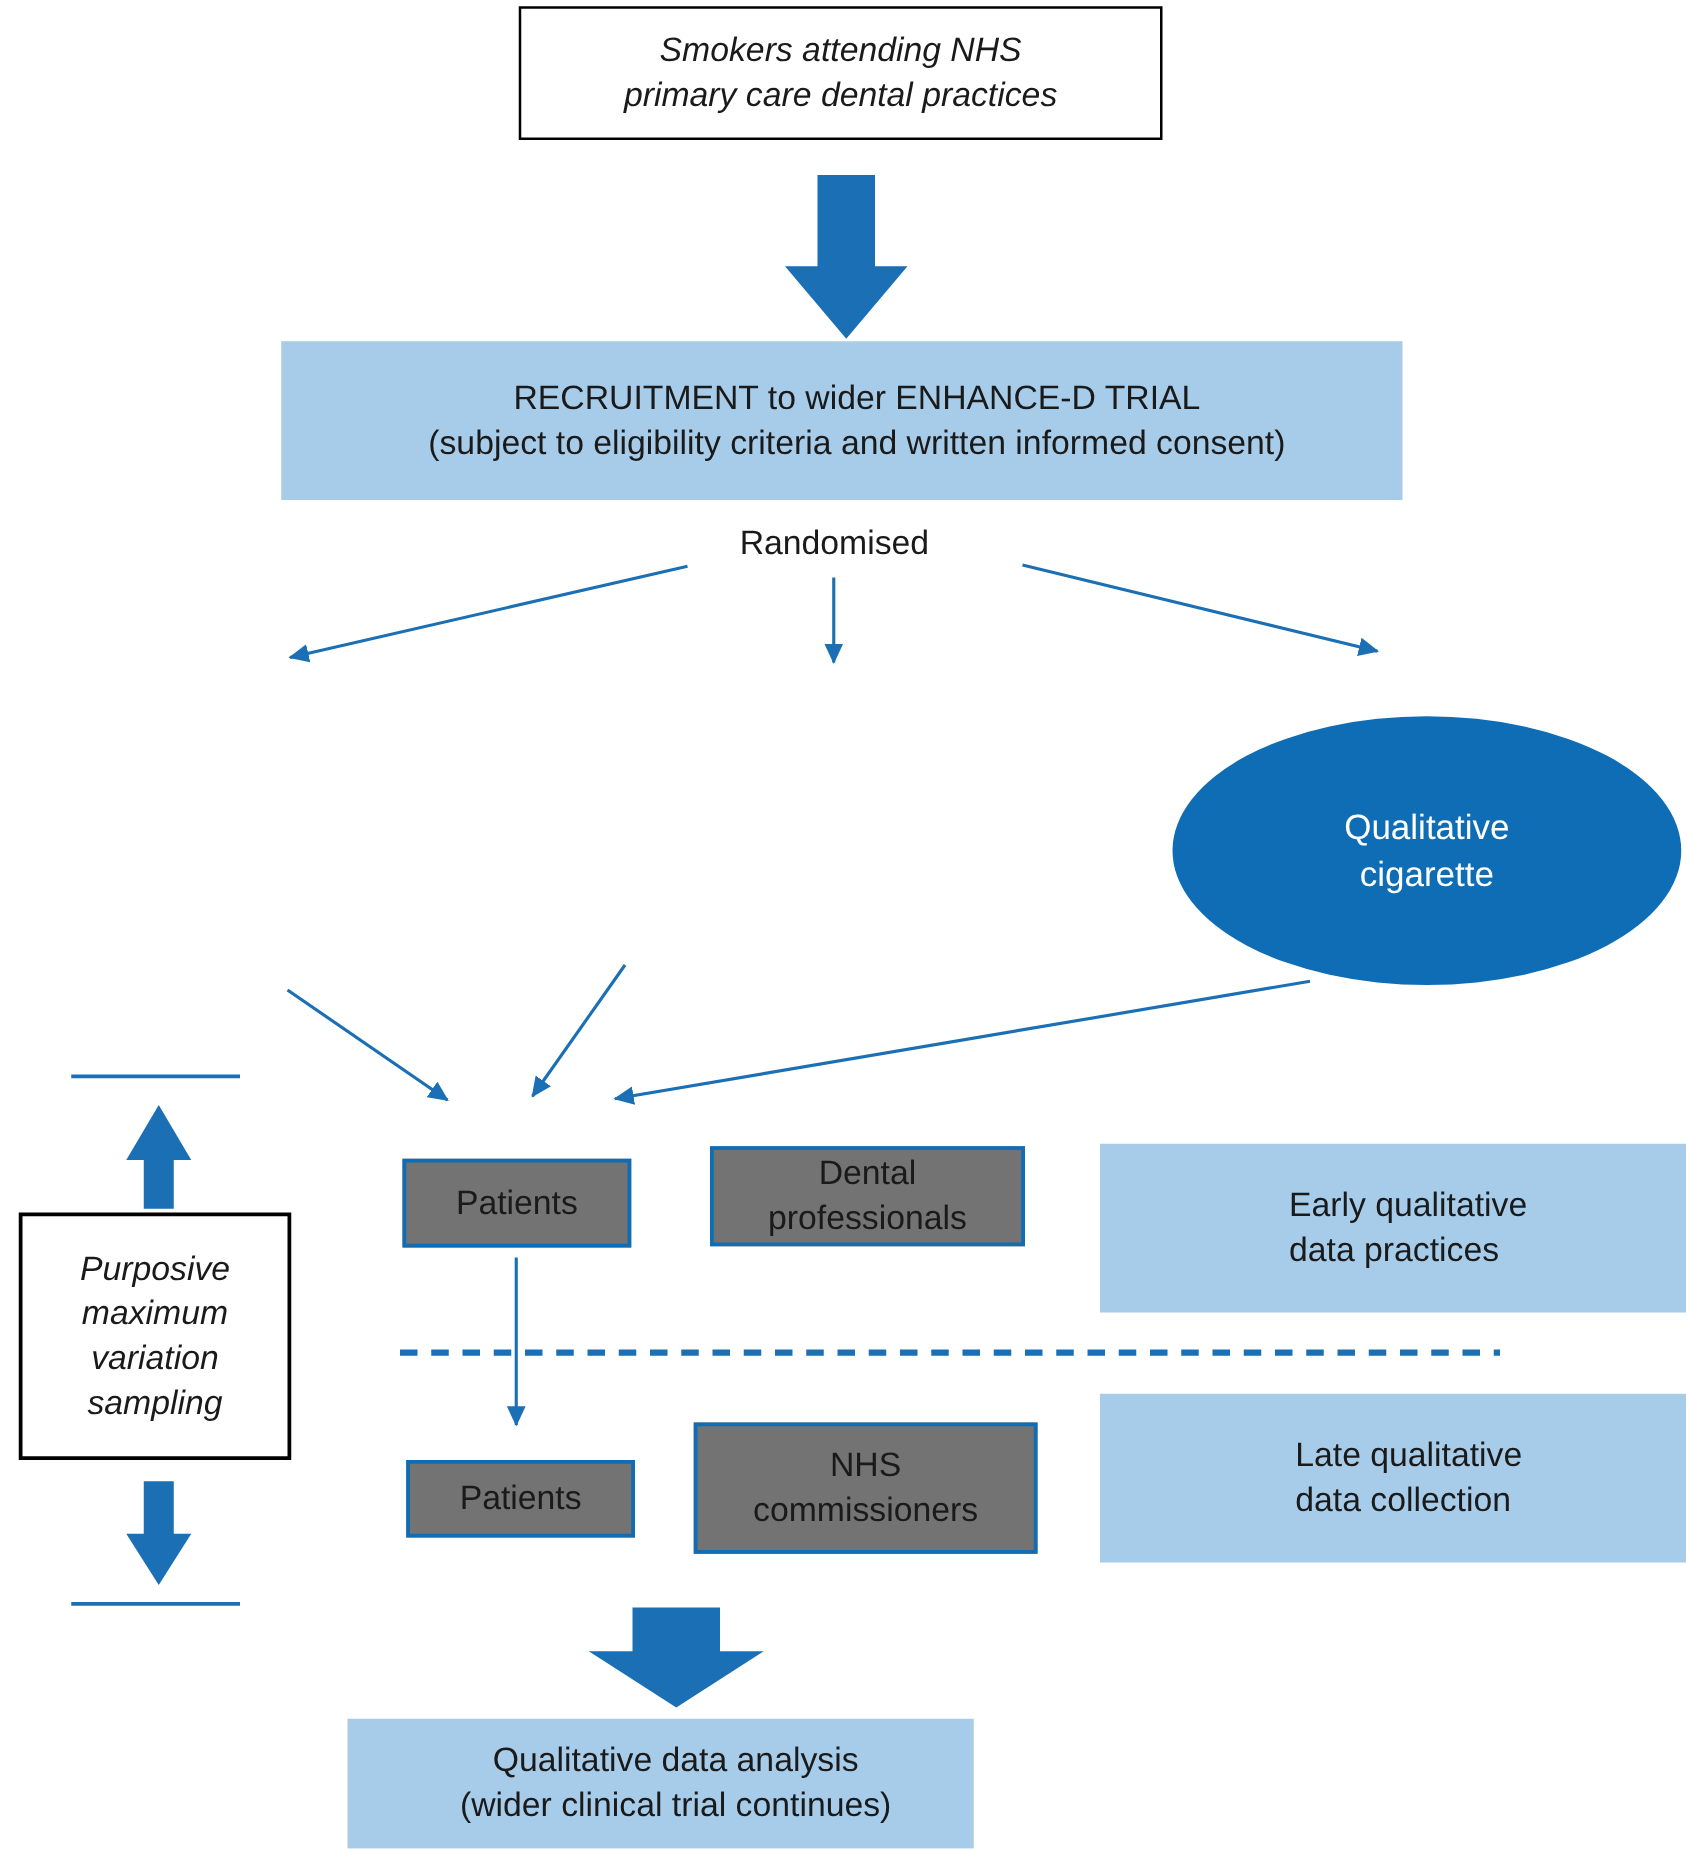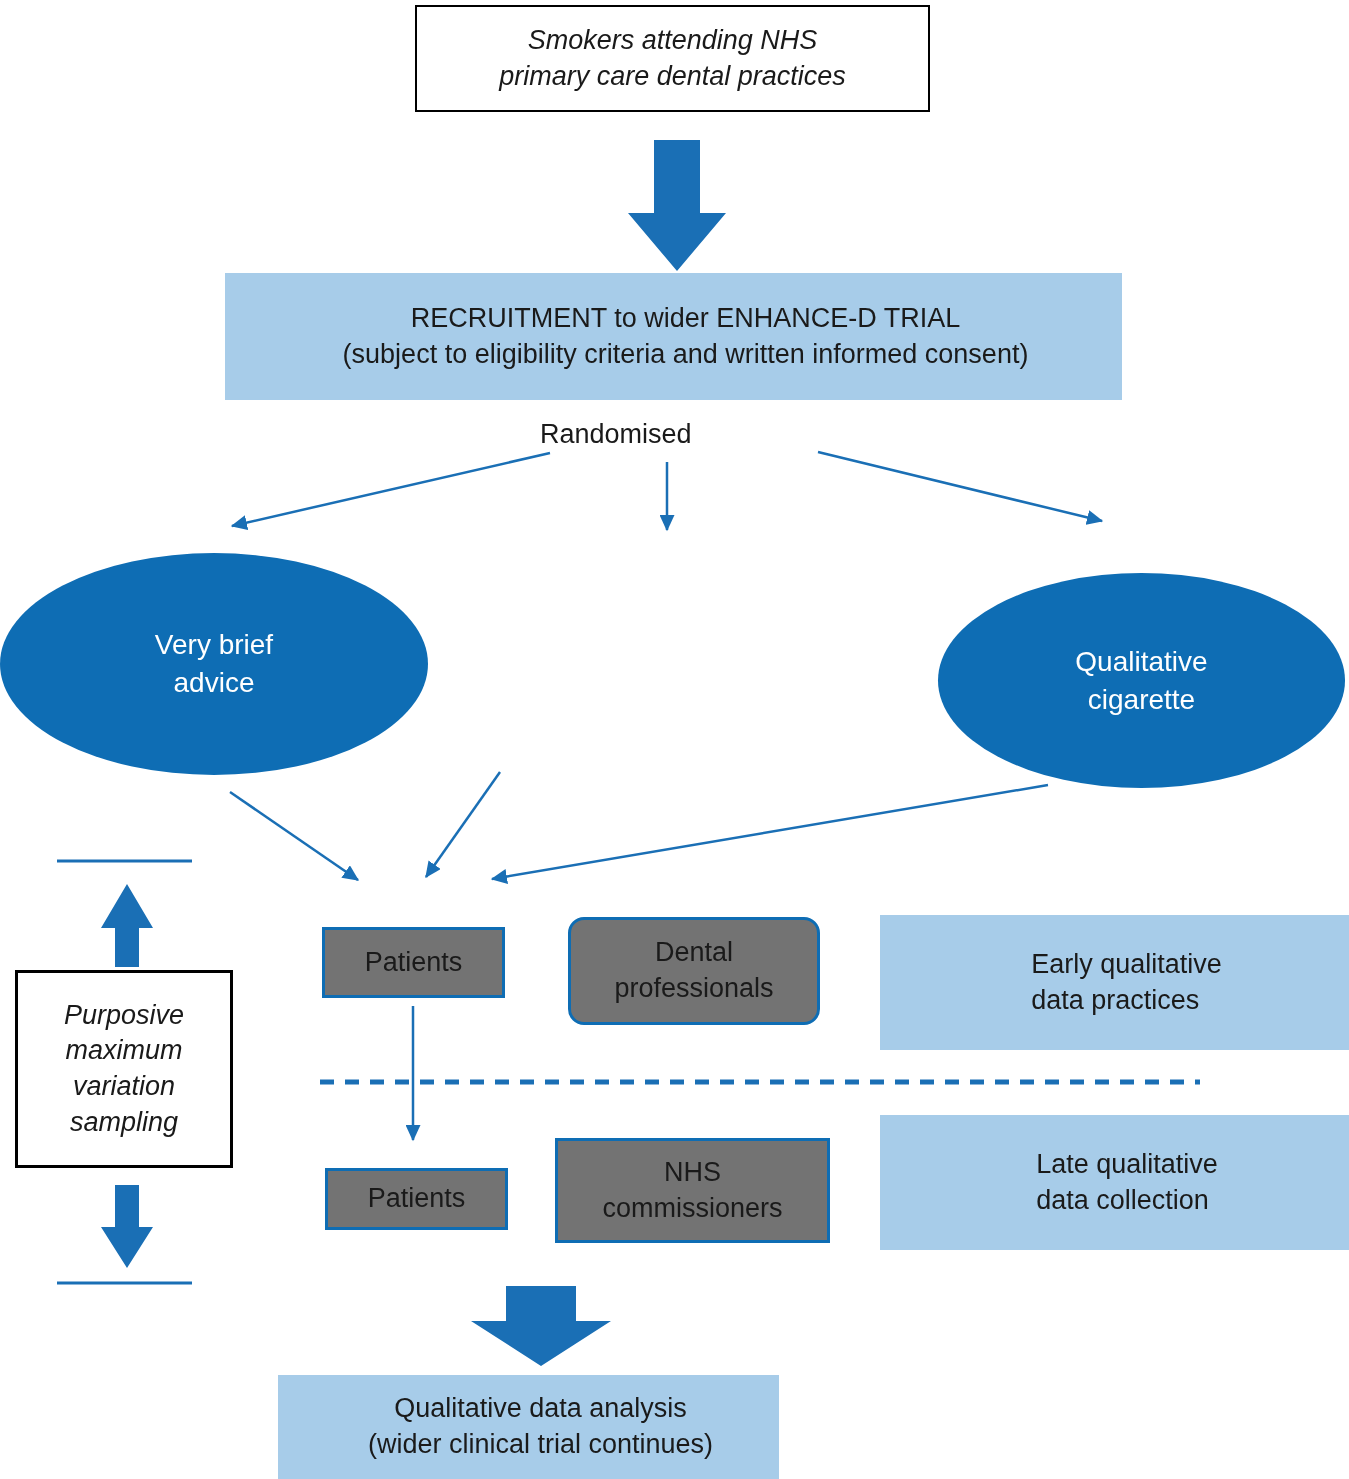--- a/index.html
+++ b/index.html
@@ -7,21 +7,21 @@
           font-family:"Liberation Sans",sans-serif;color:#1a1a1a;overflow:hidden;}
   .box{position:absolute;display:flex;align-items:center;justify-content:center;
        text-align:center;white-space:pre-line;line-height:1.32;font-size:27px;
        box-sizing:border-box;}
   .black-border{background:#fff;border:3px solid #000;font-style:italic;}
   .blue-border{background:#737373;border:3px solid #0e6db4;}
   .light-fill{background:#a7cce9;padding-left:24px;}
   .ellipse{position:absolute;border-radius:50%;background:#0e6db4;color:#fff;
            display:flex;align-items:center;justify-content:center;text-align:center;
            white-space:pre-line;line-height:1.35;font-size:28px;}
-  .label{position:absolute;font-size:27px;text-align:left;white-space:pre-line;}
+  .label{position:absolute;font-size:27px;text-align:center;white-space:pre-line;}
   .left-text{text-align:left;}
   svg.overlay{position:absolute;left:0;top:0;width:1349px;height:1479px;pointer-events:none;}
 </style>
 </head>
 <body>
 
 <div class="canvas">
 
   <svg class="overlay" viewBox="0 0 1349 1479">
     <defs>
@@ -53,33 +53,29 @@
 primary care dental practices</span>
   </div>
 
   <div class="box light-fill" style="left:225px;top:273px;width:897px;height:127px;">
     <span>RECRUITMENT to wider ENHANCE-D TRIAL
 (subject to eligibility criteria and written informed consent)</span>
   </div>
 
   <div class="label" style="left:540px;top:419px;width:255px;">Randomised</div>
 
-  <div class="ellipse" style="left:0px;top:553px;width:428px;height:222px;">
-    <span>Very brief
-advice</span>
-  </div>
   <div class="ellipse" style="left:938px;top:573px;width:407px;height:215px;">
     <span>Qualitative
 cigarette</span>
   </div>
 
   <div class="box blue-border" style="left:322px;top:927px;width:183px;height:71px;">
     <span>Patients</span>
   </div>
-  <div class="box blue-border" style="left:568px;top:917px;width:252px;height:108px;border-radius:16px;">
+  <div class="box blue-border" style="left:568px;top:917px;width:252px;height:80px;">
     <span>Dental
 professionals</span>
   </div>
   <div class="box light-fill" style="left:880px;top:915px;width:469px;height:135px;">
     <span class="left-text">Early qualitative
 data practices</span>
   </div>
 
   <div class="box black-border" style="left:15px;top:970px;width:218px;height:198px;">
     <span>Purposive

